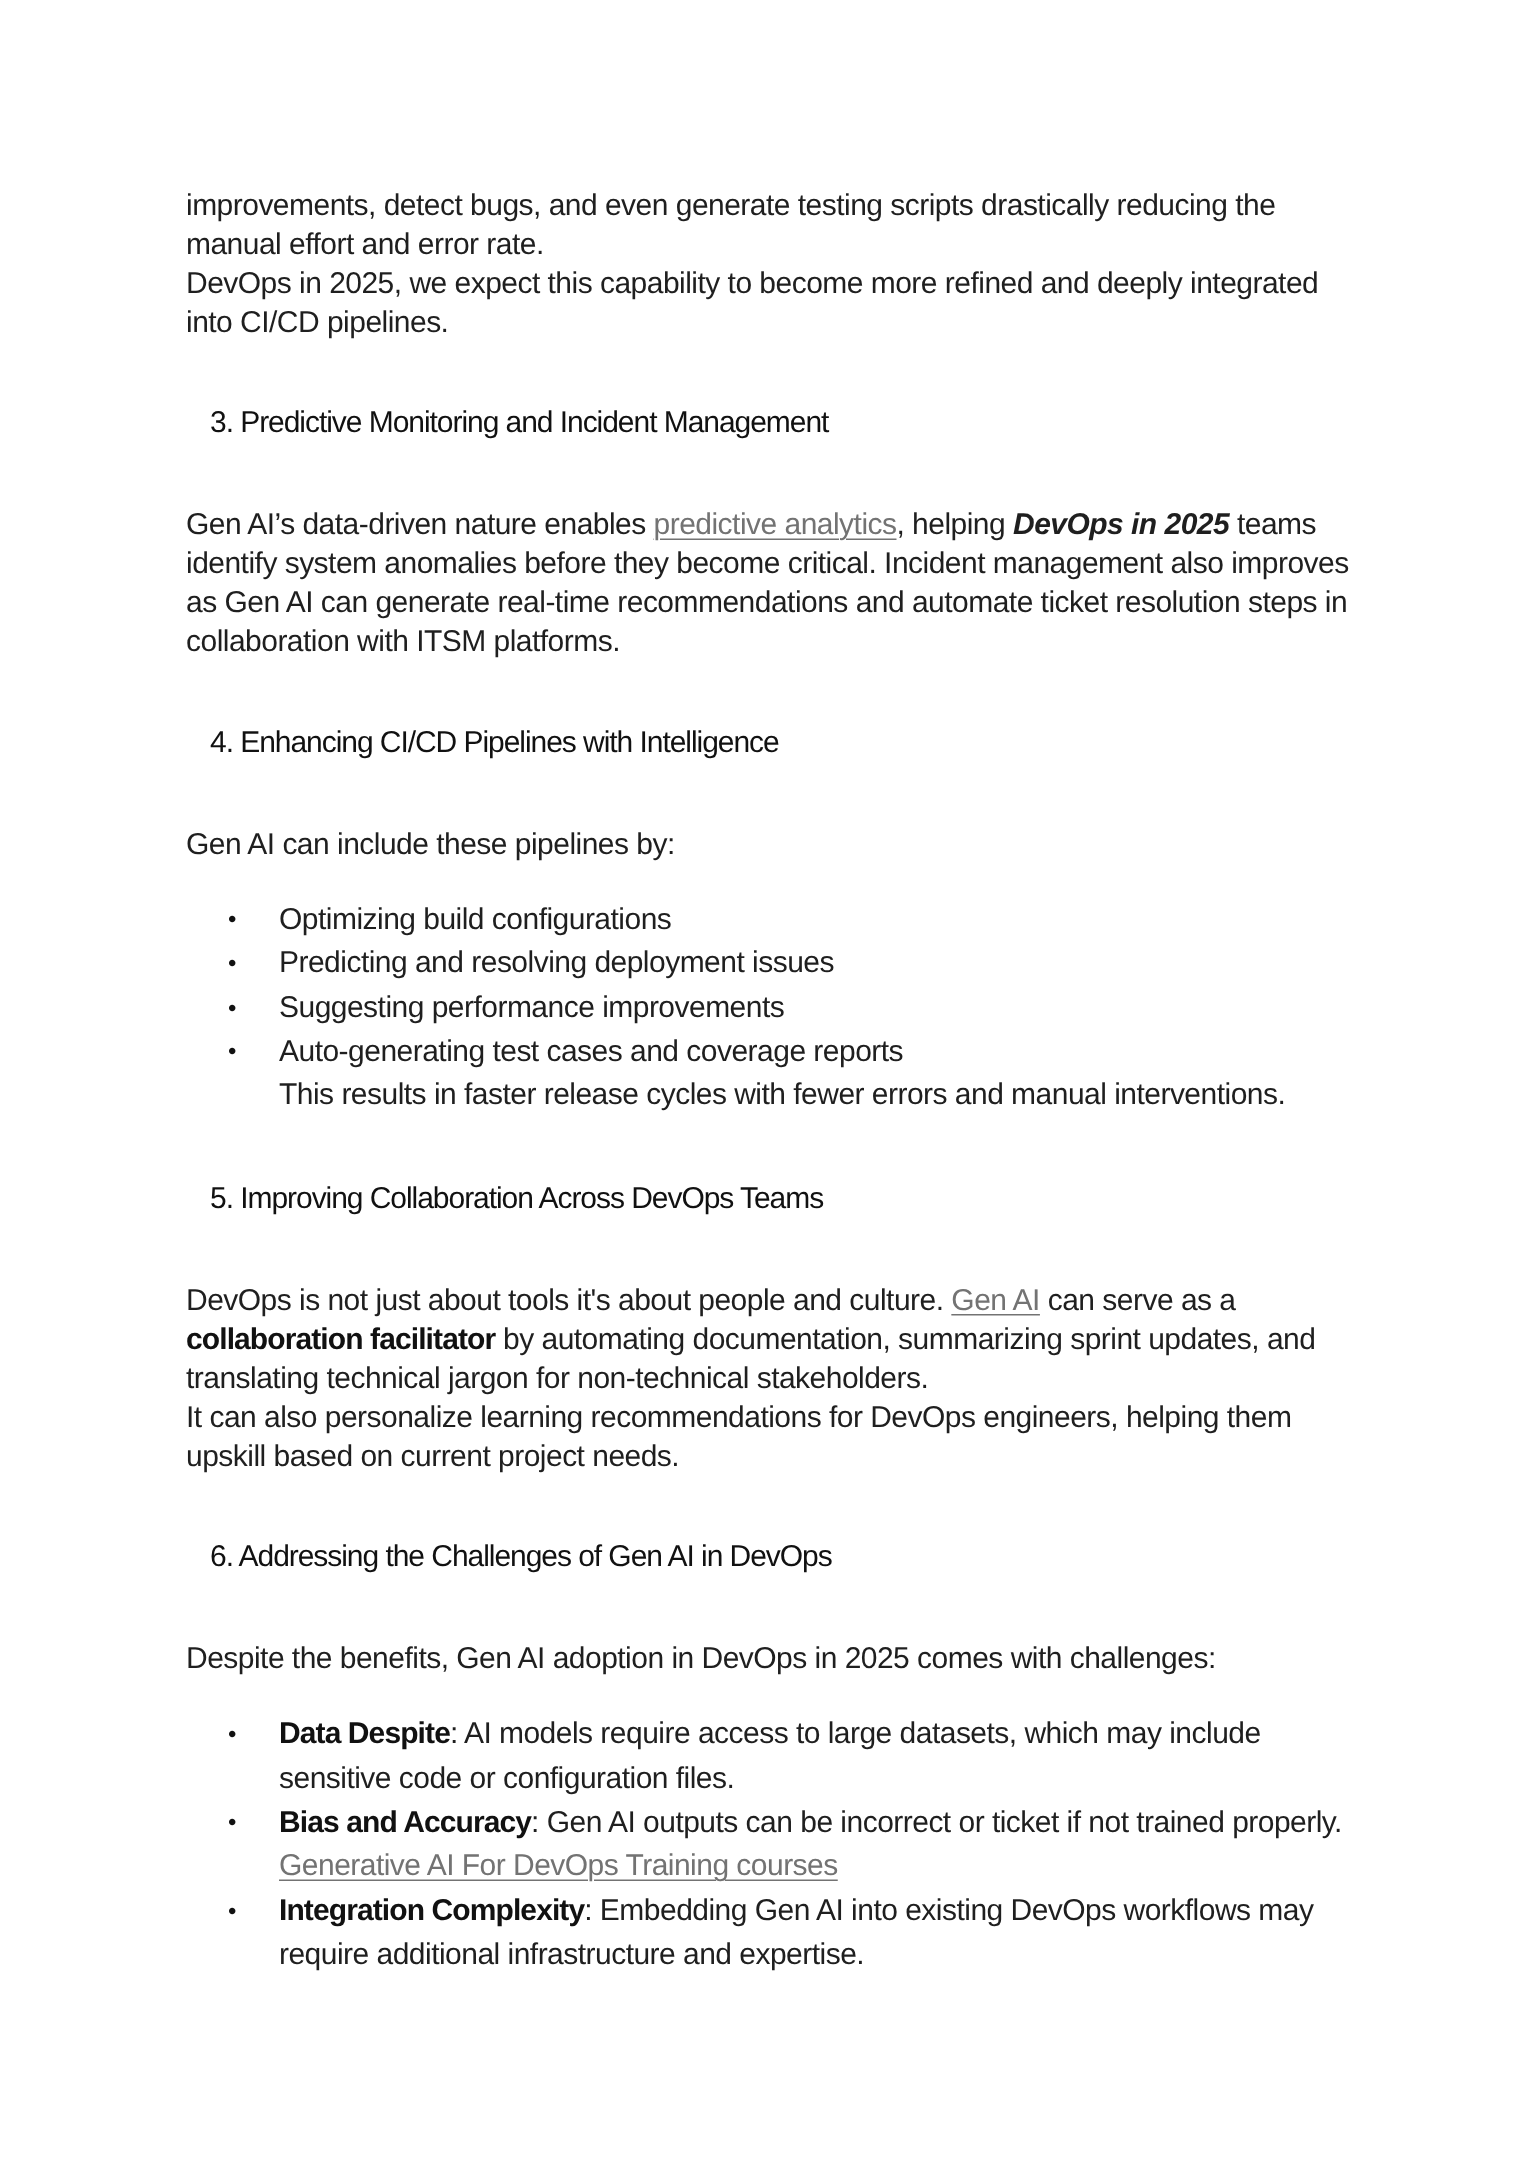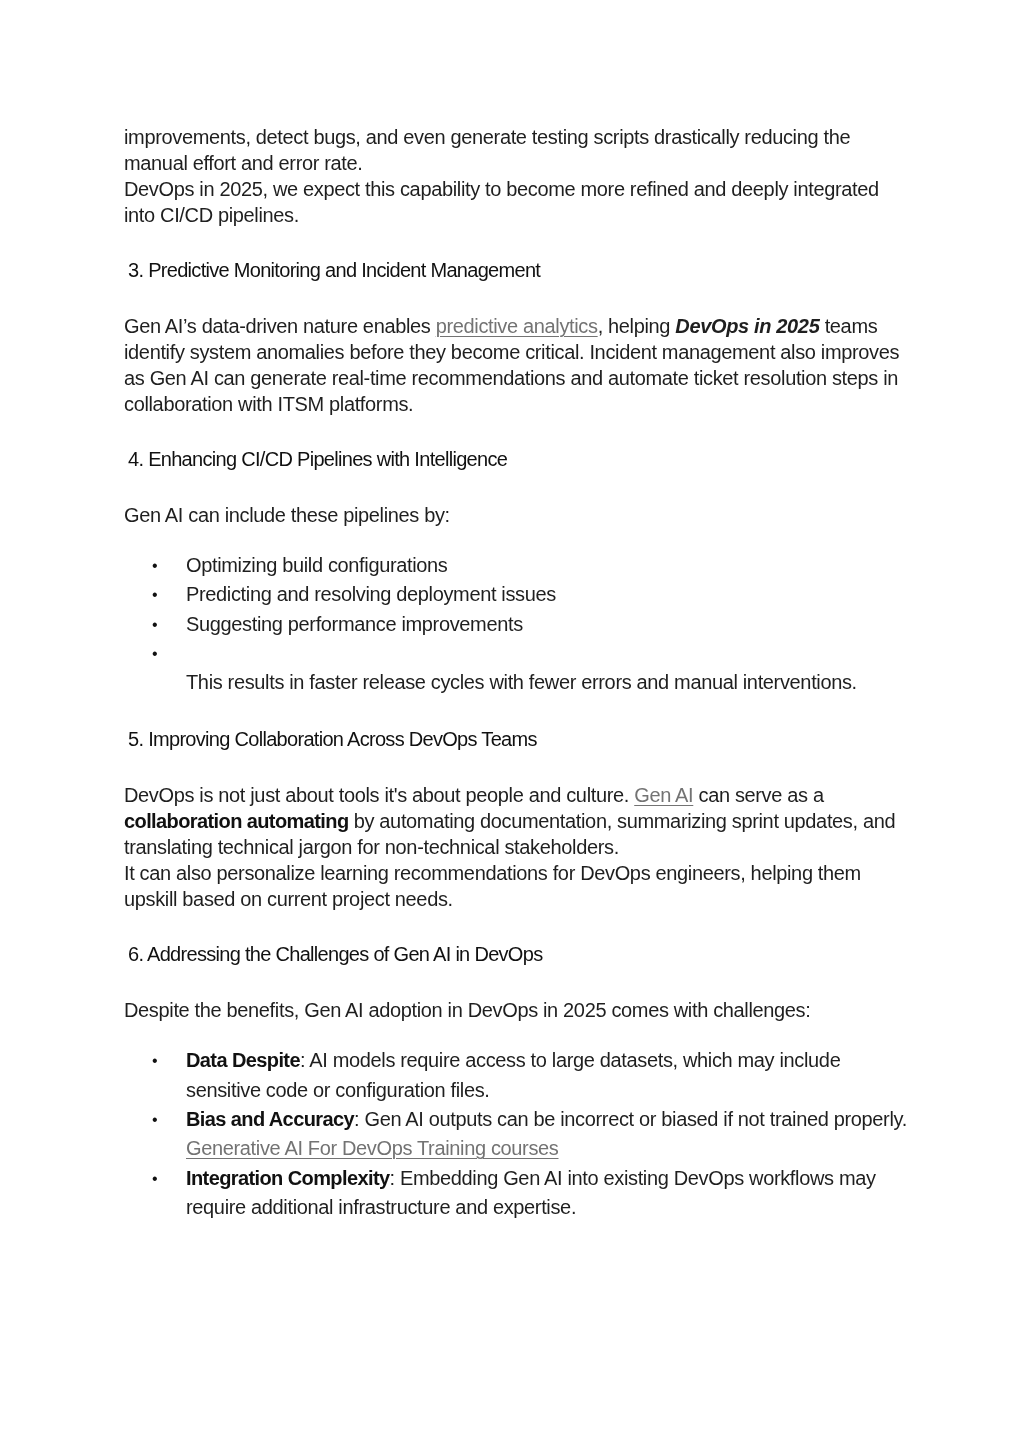--- a/index.html
+++ b/index.html
@@ -26,21 +26,21 @@
       line-height: 26px;
       margin: 0;
       letter-spacing: -0.35px;
       font-weight: 300;
       color: #1f1f1f;
       word-spacing: 0px;
     }
     .heading {
       font-size: 20px;
       line-height: 29px;
-      margin: 4px;
+      margin: 16px;
       letter-spacing: -0.7px;
       color: #111111;
       font-weight: 400;
     }
     .gap-a { height: 24px; }
     .gap-b { height: 24px; }
     .gap-c { height: 23px; }
     a.link {
       color: #737373;
       text-underline-offset: 3px;
@@ -90,37 +90,37 @@
   <div class="gap-a"></div>
 
   <h3 class="heading">4. Enhancing CI/CD Pipelines with Intelligence</h3>
   <div class="gap-b"></div>
   <p class="body-text">Gen AI can include these pipelines by:</p>
   <div class="gap-c"></div>
   <ul class="bullets">
     <li><span class="bullet">•</span><span>Optimizing build configurations</span></li>
     <li><span class="bullet">•</span><span>Predicting and resolving deployment issues</span></li>
     <li><span class="bullet">•</span><span>Suggesting performance improvements</span></li>
-    <li><span class="bullet">•</span><br><span>This results in faster release cycles with fewer errors and manual interventions.</span></li>
+    <li><span class="bullet">•</span><span>Auto-generating test cases and coverage reports</span><br><span>This results in faster release cycles with fewer errors and manual interventions.</span></li>
   </ul>
 
   <div class="gap-a"></div>
 
   <h3 class="heading">5. Improving Collaboration Across DevOps Teams</h3>
   <div class="gap-b"></div>
   <p class="body-text">
-    <span>DevOps is not just about tools it's about people and culture. </span><a class="link" href="#">Gen AI</a><span> can serve as a </span><strong class="bold">collaboration automating</strong><span> by automating documentation, summarizing sprint updates, and translating technical jargon for non-technical stakeholders.</span><br>
+    <span>DevOps is not just about tools it's about people and culture. </span><a class="link" href="#">Gen AI</a><span> can serve as a </span><strong class="bold">collaboration facilitator</strong><span> by automating documentation, summarizing sprint updates, and translating technical jargon for non-technical stakeholders.</span><br>
     <span>It can also personalize learning recommendations for DevOps engineers, helping them upskill based on current project needs.</span>
   </p>
 
   <div class="gap-a"></div>
 
   <h3 class="heading">6. Addressing the Challenges of Gen AI in DevOps</h3>
   <div class="gap-b"></div>
   <p class="body-text">Despite the benefits, Gen AI adoption in DevOps in 2025 comes with challenges:</p>
   <div class="gap-c"></div>
   <ul class="bullets">
     <li><span class="bullet">•</span><strong class="bold">Data Despite</strong><span>: AI models require access to large datasets, which may include sensitive code or configuration files.</span></li>
-    <li><span class="bullet">•</span><strong class="bold">Bias and Accuracy</strong><span>: Gen AI outputs can be incorrect or biased if not trained properly. </span><a class="link" href="#">Generative AI For DevOps Training courses</a></li>
+    <li><span class="bullet">•</span><strong class="bold">Bias and Accuracy</strong><span>: Gen AI outputs can be incorrect or ticket if not trained properly. </span><a class="link" href="#">Generative AI For DevOps Training courses</a></li>
     <li><span class="bullet">•</span><strong class="bold">Integration Complexity</strong><span>: Embedding Gen AI into existing DevOps workflows may require additional infrastructure and expertise.</span></li>
   </ul>
 
 </div>
 
 </body></html>

